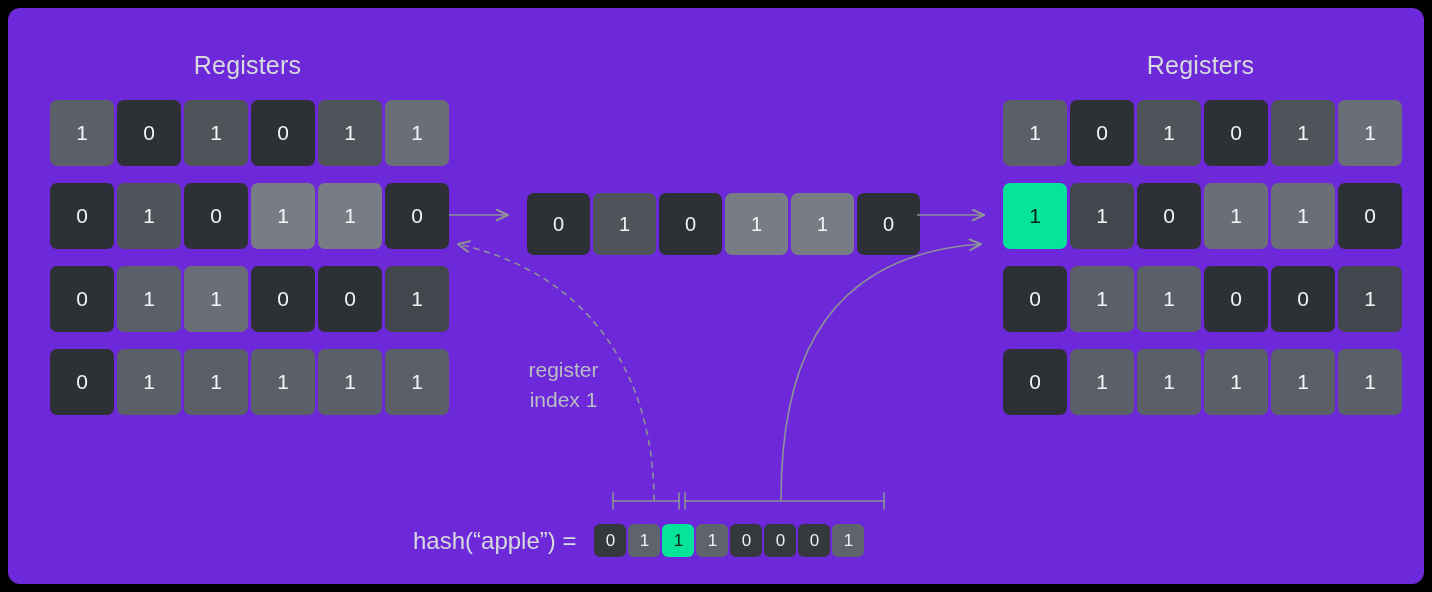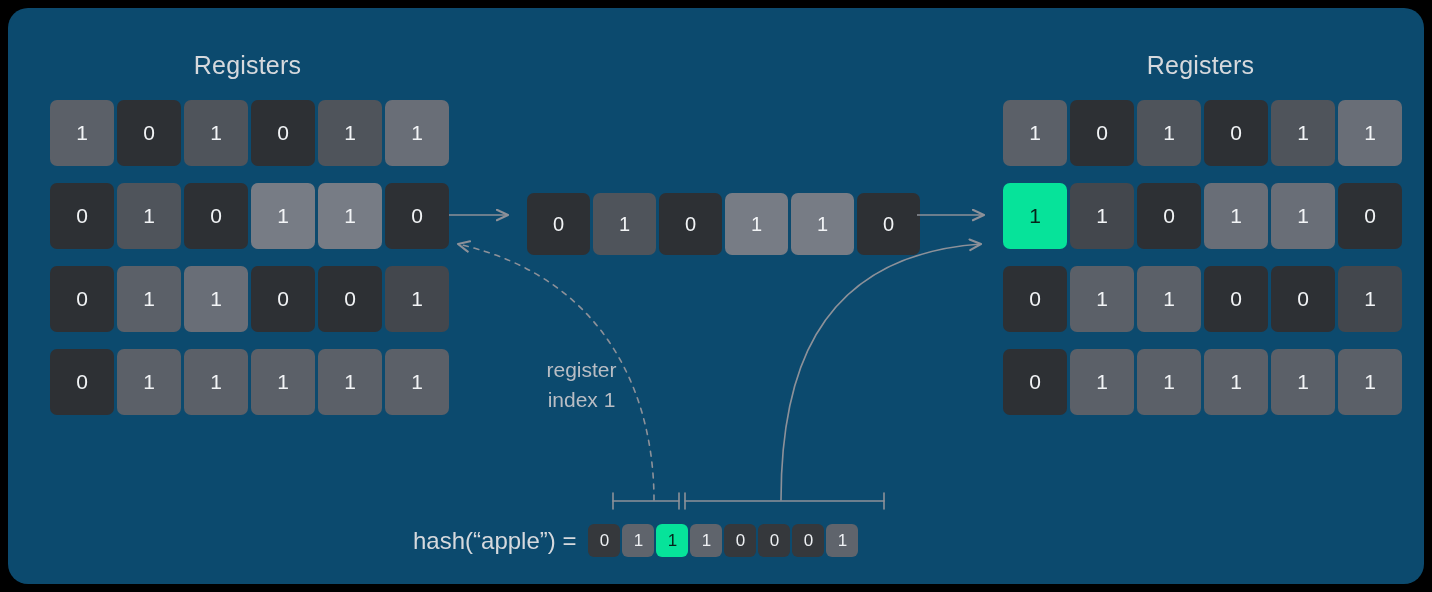--- a/index.html
+++ b/index.html
@@ -19,22 +19,22 @@
     width: 1432px;
     height: 592px;
     background: #000000;
   }
   .panel {
     position: absolute;
     left: 8px;
     top: 8px;
     width: 1416px;
     height: 576px;
-    background: #0c4a6e;
-    border-radius: 20px;
+    background: #6d28d9;
+    border-radius: 12px;
     overflow: hidden;
   }
 
   
   .heading {
     position: absolute;
     font-size: 25px;
     color: #d6d9dd;
     letter-spacing: 0.2px;
     white-space: nowrap;
@@ -102,31 +102,31 @@
 
   
   .annot {
     position: absolute;
     font-size: 21px;
     line-height: 30px;
     color: #b9bdc4;
     text-align: center;
     white-space: pre-line;
   }
-  #annot-register-index { left: 486px; top: 347px; width: 175px; }
+  #annot-register-index { left: 468px; top: 347px; width: 175px; }
   #annot-data-aggregate { left: 775px; top: 347px; width: 175px; }
 
   
   #hash-line {
     position: absolute;
     left: 405px;
     top: 516px;
     display: flex;
     align-items: center;
-    gap: 12px;
+    gap: 18px;
   }
   #hash-label {
     font-size: 24px;
     color: #d6d9dd;
     white-space: nowrap;
   }
   #hash-bits {
     display: flex;
     gap: 2px;
   }

